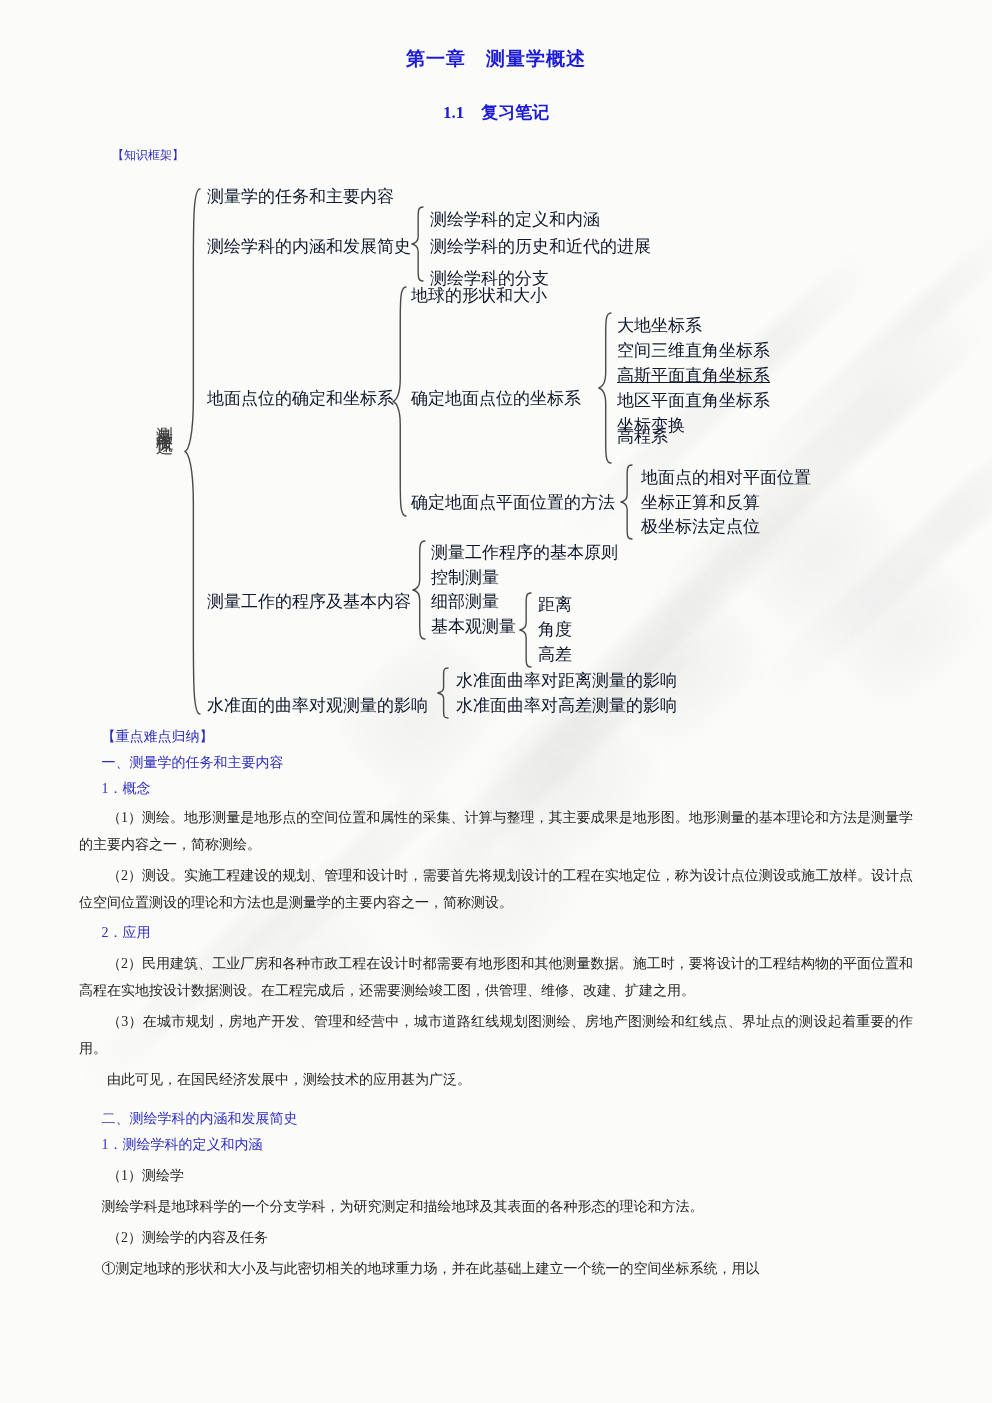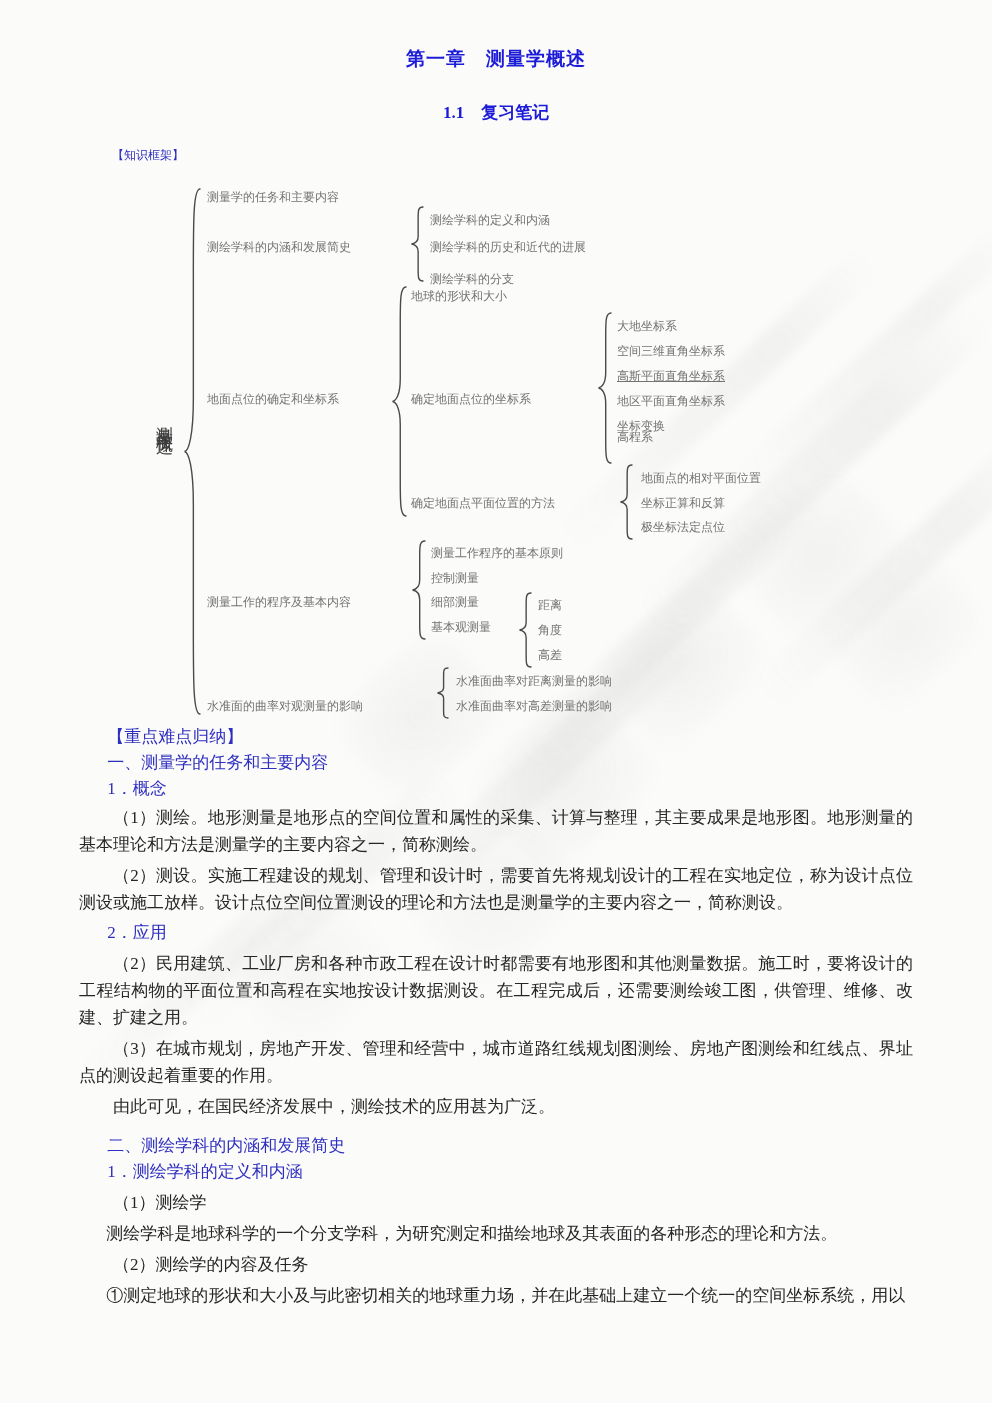--- a/index.html
+++ b/index.html
@@ -18,27 +18,27 @@
 
   
   .title{position:absolute;top:46px;left:0;width:100%;text-align:center;
          font-size:19px;font-weight:bold;color:var(--title-blue,#1b1bd8);letter-spacing:1px;}
   .subtitle{position:absolute;top:101px;left:0;width:100%;text-align:center;
          font-size:17px;font-weight:bold;color:var(--title-blue,#1b1bd8);}
   .fw-heading{position:absolute;top:147px;left:112px;font-size:12px;color:var(--heading-blue,#2e2ec0);}
 
   
   .dn{position:absolute;transform:translateY(-50%);white-space:nowrap;
-      font-size:12px;color:#737373;line-height:20px;text-align:center;}
+      font-size:17px;color:#0f172a;line-height:20px;text-align:center;}
   .root-label{position:absolute;left:153px;top:413px;height:110px;
       writing-mode:vertical-rl;text-orientation:upright;font-size:17px;color:#3b3b3b;letter-spacing:3px;}
   .brace{position:absolute;display:block;}
 
   
-  .notes{position:absolute;top:724px;left:75px;width:842px;font-size:17px;color:#262626;}
+  .notes{position:absolute;top:724px;left:75px;width:842px;font-size:14px;color:#262626;}
   .bh{line-height:26px;color:var(--heading-blue,#2e2ec0);text-indent:1.9em;}
   .p{line-height:27px;text-indent:2em;text-align:justify;margin:4px;}
   .p.mt{margin-top:2px;}
   .p.noj{text-align:left;}
   .ind16{text-indent:1.6em;}
   .sec2{margin-top:13px;}
 </style>
 </head>
 <body style="--title-blue: #1b1bd8; --heading-blue: #2e2ec0;">
 

